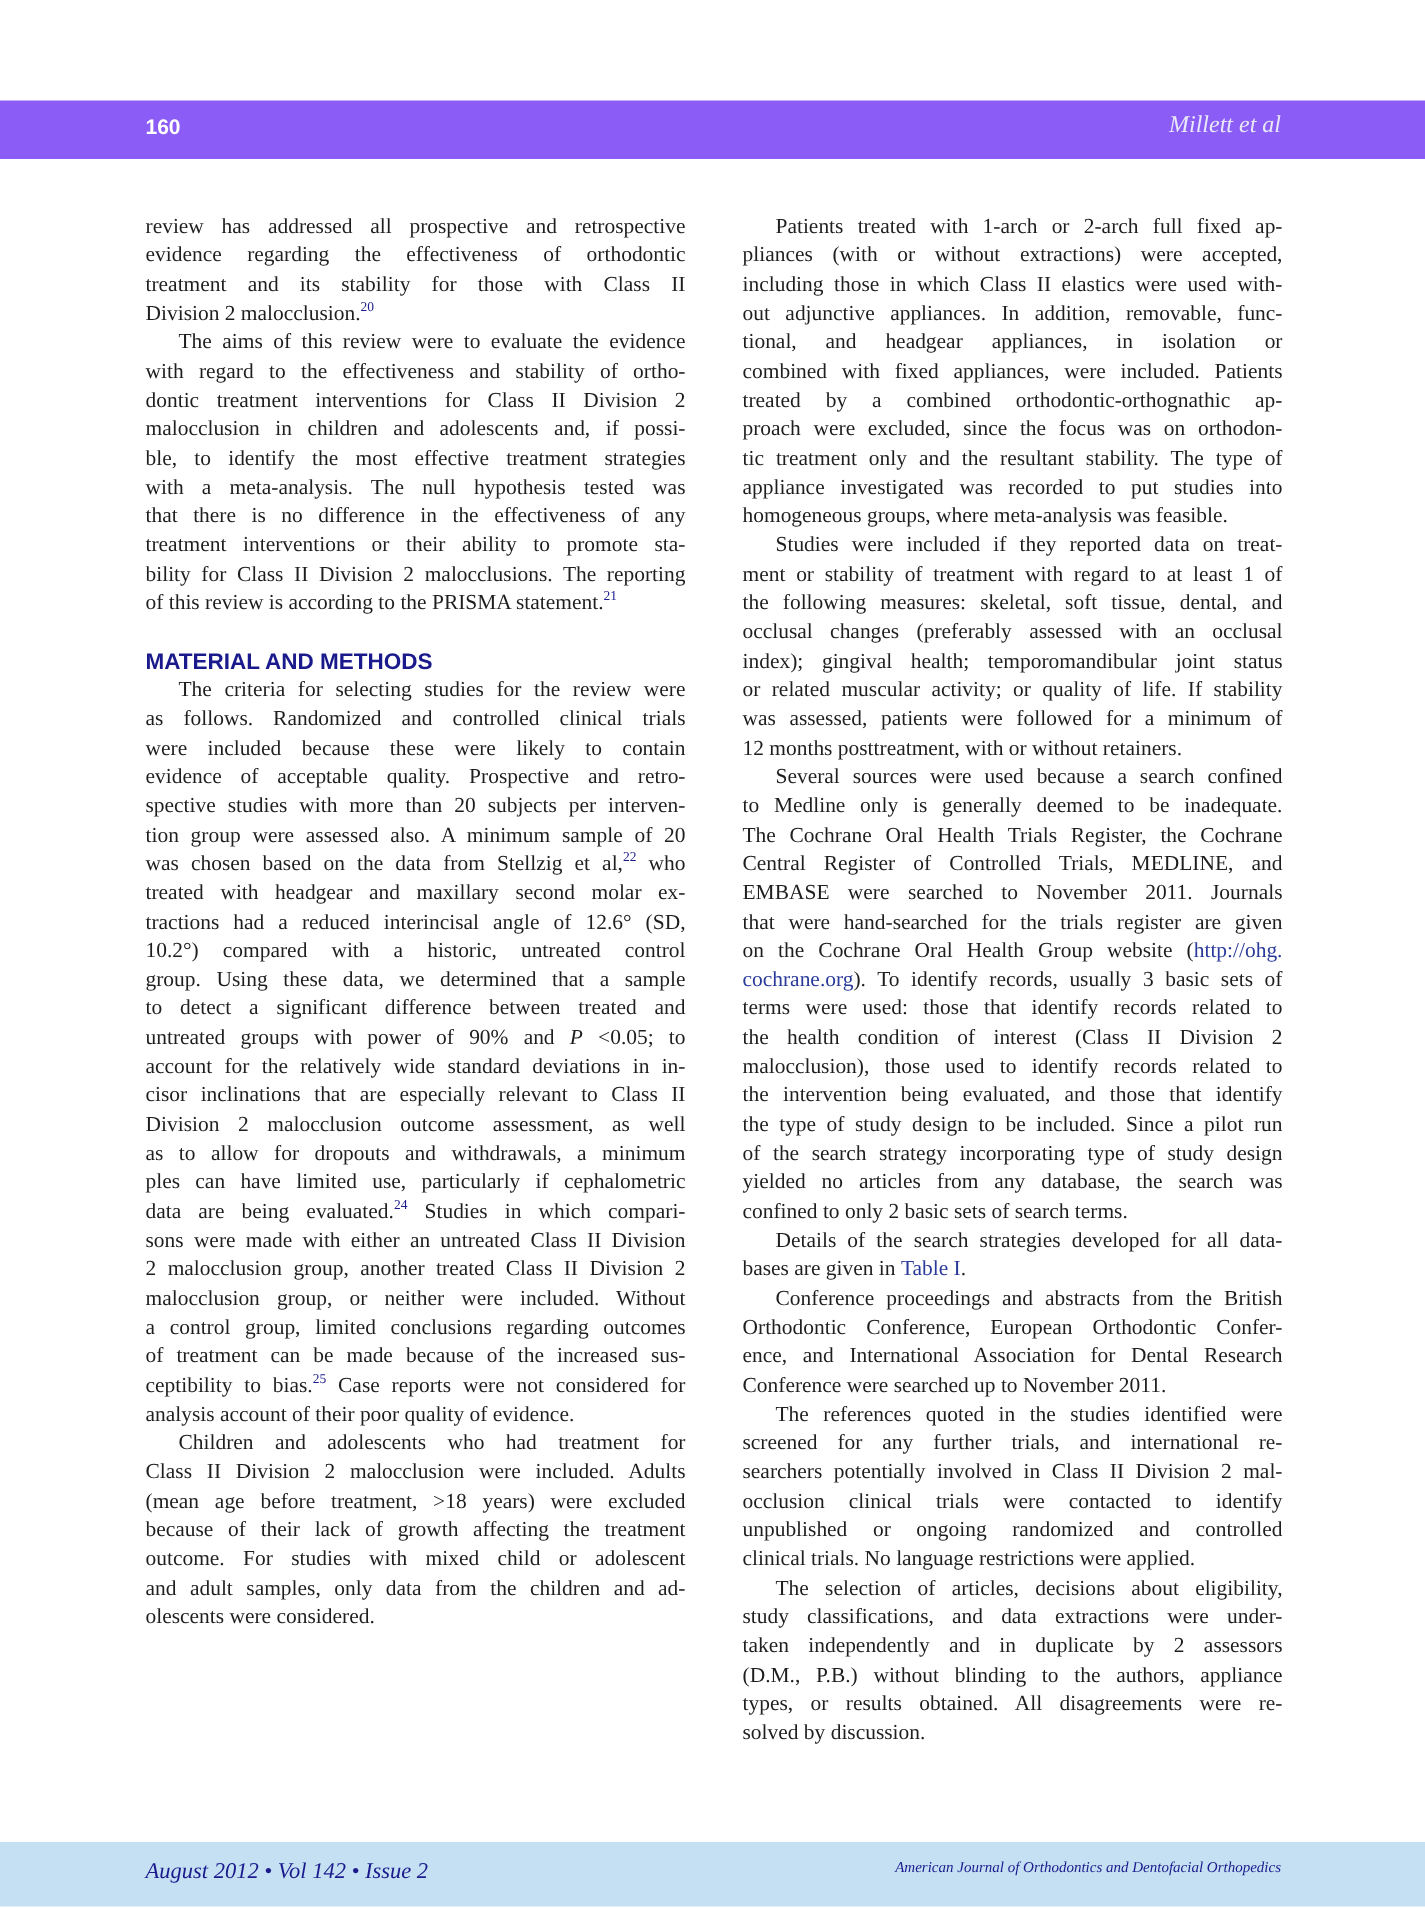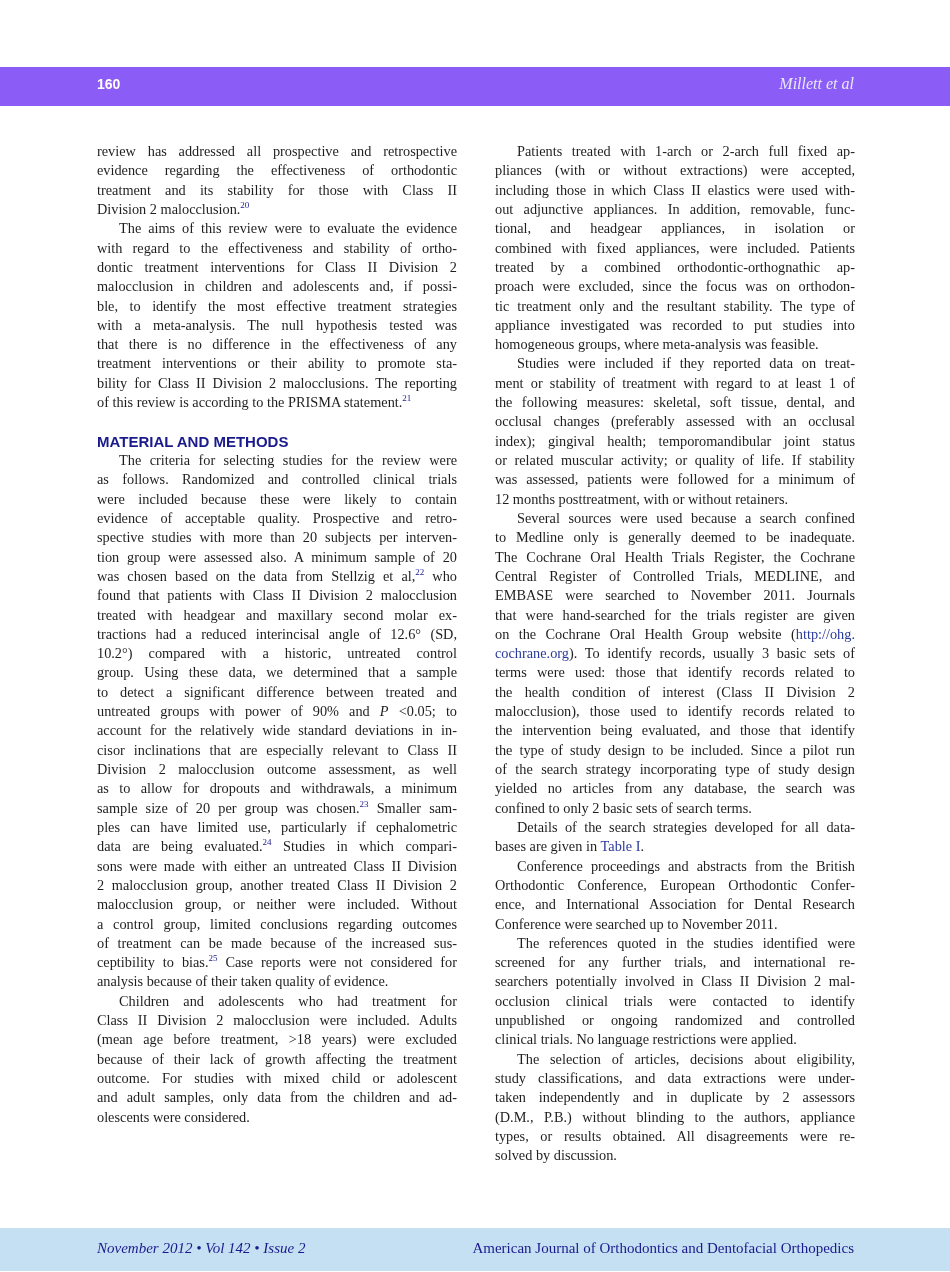--- a/index.html
+++ b/index.html
@@ -42,21 +42,21 @@
   .footer-bar {
     position: absolute; left: 0; top: 1228px; width: 950px; height: 43px;
     background: #c5e0f3;
   }
   .footer-issue {
     position: absolute; left: 97px; top: 12px; color: #1a1a8c;
     font-family: "Liberation Serif", serif; font-style: italic; font-size: 15px;
   }
   .footer-journal {
     position: absolute; right: 96px; top: 12px; color: #1a1a8c;
-    font-family: "Liberation Serif", serif; font-size: 15px;
+    font-family: "Liberation Serif", serif; font-style: italic; font-size: 10px;
   }
 </style>
 </head>
 <body>
 
 <div class="header-bar">
   <span class="page-number">160</span>
   <span class="running-head">Millett et al</span>
 </div>
 
@@ -82,41 +82,39 @@
   <div class="line gap"></div>
   <div class="heading">MATERIAL AND METHODS</div>
   <div>
     <div class="line indent">The criteria for selecting studies for the review were</div>
     <div class="line">as follows. Randomized and controlled clinical trials</div>
     <div class="line">were included because these were likely to contain</div>
     <div class="line">evidence of acceptable quality. Prospective and retro-</div>
     <div class="line">spective studies with more than 20 subjects per interven-</div>
     <div class="line">tion group were assessed also. A minimum sample of 20</div>
     <div class="line"><span>was chosen based on the data from Stellzig et al,</span><sup>22</sup><span> who</span></div>
-    <div class="line">found that patients with Class II Division 2 malocclusion</div>
     <div class="line">treated with headgear and maxillary second molar ex-</div>
     <div class="line">tractions had a reduced interincisal angle of 12.6° (SD,</div>
     <div class="line">10.2°) compared with a historic, untreated control</div>
     <div class="line">group. Using these data, we determined that a sample</div>
     <div class="line">to detect a significant difference between treated and</div>
     <div class="line"><span>untreated groups with power of 90% and </span><i>P</i><span> &lt;0.05; to</span></div>
     <div class="line">account for the relatively wide standard deviations in in-</div>
     <div class="line">cisor inclinations that are especially relevant to Class II</div>
     <div class="line">Division 2 malocclusion outcome assessment, as well</div>
     <div class="line">as to allow for dropouts and withdrawals, a minimum</div>
-    <div class="line"><span>sample size of 20 per group was chosen.</span><sup>23</sup><span> Smaller sam-</span></div>
     <div class="line">ples can have limited use, particularly if cephalometric</div>
     <div class="line"><span>data are being evaluated.</span><sup>24</sup><span> Studies in which compari-</span></div>
     <div class="line">sons were made with either an untreated Class II Division</div>
     <div class="line">2 malocclusion group, another treated Class II Division 2</div>
     <div class="line">malocclusion group, or neither were included. Without</div>
     <div class="line">a control group, limited conclusions regarding outcomes</div>
     <div class="line">of treatment can be made because of the increased sus-</div>
     <div class="line"><span>ceptibility to bias.</span><sup>25</sup><span> Case reports were not considered for</span></div>
-    <div class="line last">analysis because of their taken quality of evidence.</div>
+    <div class="line last">analysis account of their poor quality of evidence.</div>
   </div>
   <div>
     <div class="line indent">Children and adolescents who had treatment for</div>
     <div class="line">Class II Division 2 malocclusion were included. Adults</div>
     <div class="line">(mean age before treatment, &gt;18 years) were excluded</div>
     <div class="line">because of their lack of growth affecting the treatment</div>
     <div class="line">outcome. For studies with mixed child or adolescent</div>
     <div class="line">and adult samples, only data from the children and ad-</div>
     <div class="line last">olescents were considered.</div>
   </div>
@@ -186,15 +184,15 @@
     <div class="line indent">The selection of articles, decisions about eligibility,</div>
     <div class="line">study classifications, and data extractions were under-</div>
     <div class="line">taken independently and in duplicate by 2 assessors</div>
     <div class="line">(D.M., P.B.) without blinding to the authors, appliance</div>
     <div class="line">types, or results obtained. All disagreements were re-</div>
     <div class="line last">solved by discussion.</div>
   </div>
 </div>
 
 <div class="footer-bar">
-  <span class="footer-issue">November 2012 • Vol 142 • Issue 2</span>
+  <span class="footer-issue">August 2012 • Vol 142 • Issue 2</span>
   <span class="footer-journal">American Journal of Orthodontics and Dentofacial Orthopedics</span>
 </div>
 
 </body></html>

